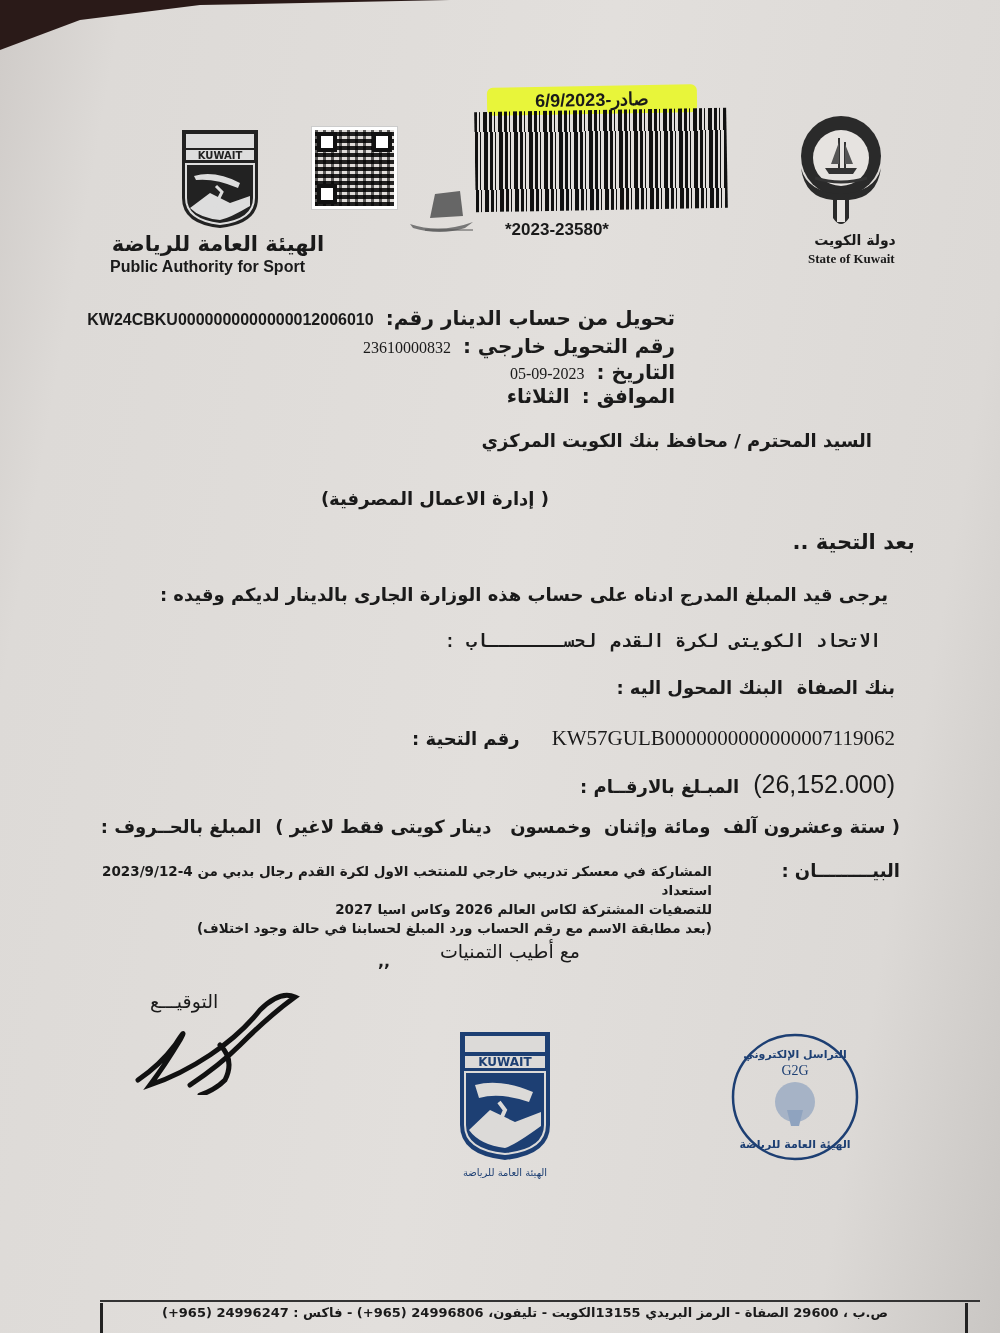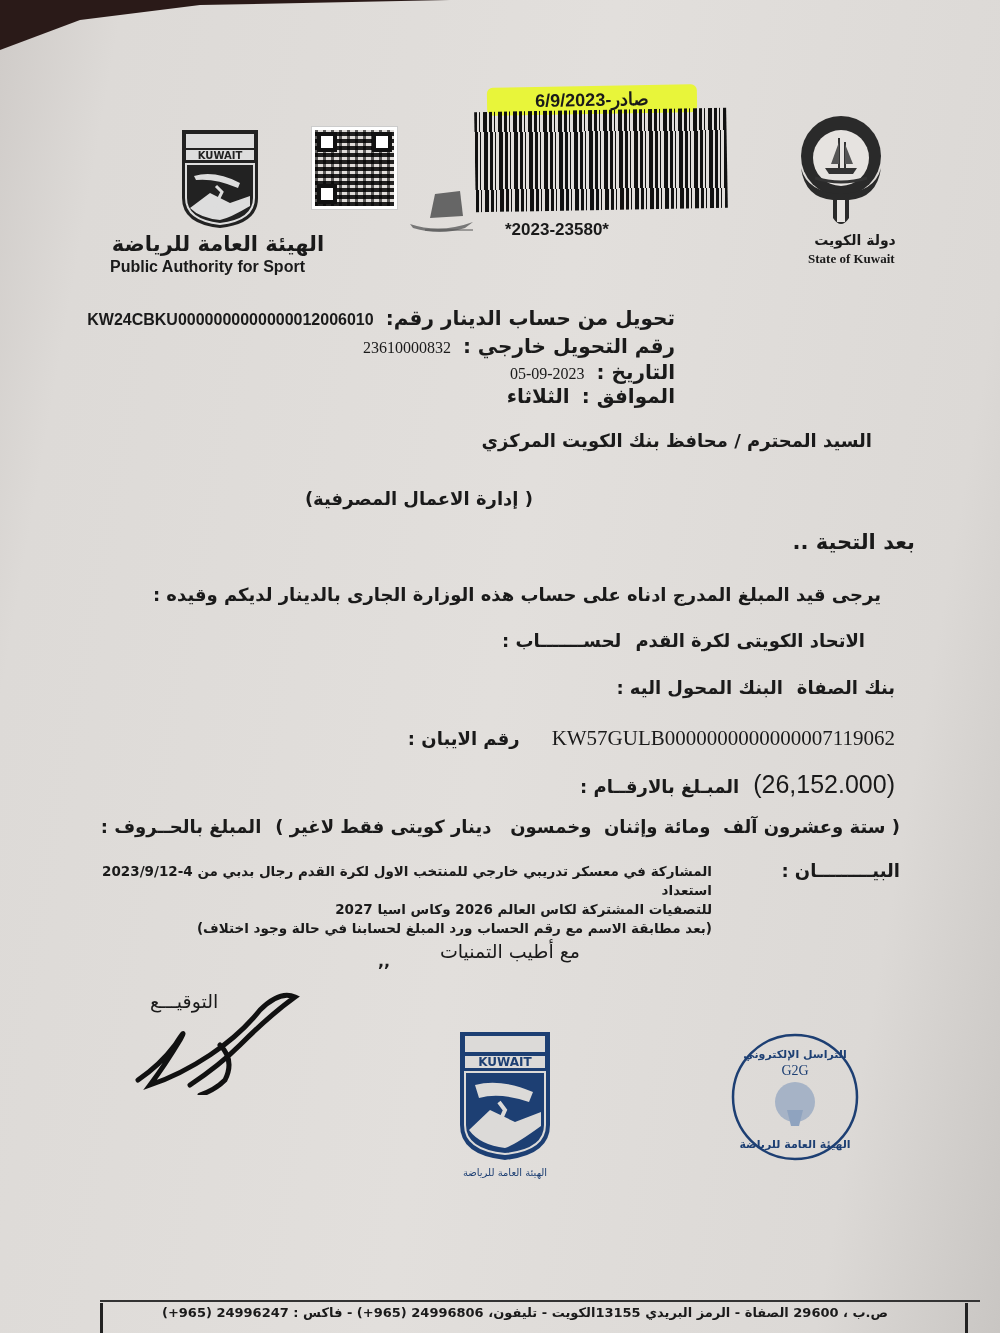--- a/index.html
+++ b/index.html
@@ -136,35 +136,35 @@
   <div class="abs ref-row" style="top:360px;">
     <span class="ar ref-label">التاريخ :</span>
     <span class="ref-val">05-09-2023</span>
   </div>
   <div class="abs ref-row" style="top:384px;">
     <span class="ar ref-label">الموافق :</span>
     <span class="ar ref-label">الثلاثاء</span>
   </div>
 
   <div class="abs ar salute" style="right:128px; top:426px; width:440px; line-height:30px;">السيد المحترم  /  محافظ بنك الكويت المركزي</div>
-  <div class="abs ar salute" style="right:467px; top:488px;">( إدارة الاعمال المصرفية)</div>
+  <div class="abs ar salute" style="right:451px; top:488px;">( إدارة الاعمال المصرفية)</div>
   <div class="abs ar" style="right:85px; top:530px; font-size:21px;">بعد التحية ..</div>
 
-  <div class="abs ar body-line" style="right:119px; top:584px;margin-left:24px;">يرجى قيد المبلغ المدرج ادناه على حساب هذه الوزارة الجارى بالدينار لديكم وقيده :</div>
-
-  <div class="abs field-row ar" style="right:105px; top:630px;">
+  <div class="abs ar body-line" style="right:112px; top:584px;margin-left:24px;">يرجى قيد المبلغ المدرج ادناه على حساب هذه الوزارة الجارى بالدينار لديكم وقيده :</div>
+
+  <div class="abs field-row ar" style="right:105px; top:630px;font-family:Liberation Mono, monospace;">
     <span class="body-line">لحســـــــاب :</span>
-    <span class="body-line" style="margin-right:30px;">الاتحاد الكويتى لكرة القدم</span>
+    <span class="body-line" style="margin-right:14px;">الاتحاد الكويتى لكرة القدم</span>
   </div>
   <div class="abs field-row ar" style="right:105px; top:677px;">
     <span class="body-line">البنك المحول اليه :</span>
     <span class="body-line">بنك الصفاة</span>
   </div>
   <div class="abs field-row ar" style="right:105px; top:726px;">
-    <span class="body-line">رقم الايبان :</span>
+    <span class="body-line">رقم التحية :</span>
     <span class="iban2" style="direction:ltr;">KW57GULB0000000000000007119062</span>
   </div>
   <div class="abs field-row ar" style="right:105px; top:770px;">
     <span class="body-line">المبـلغ بالارقــام :</span>
     <span class="amount" style="direction:ltr;">(26,152.000)</span>
   </div>
   <div class="abs field-row ar" style="right:100px; top:816px;">
     <span class="body-line">المبلغ بالحــروف :</span>
     <span class="body-line" style="white-space:pre;">( ستة وعشرون آلف  ومائة وإثنان  وخمسون   دينار كويتى فقط لاغير )</span>
   </div>

